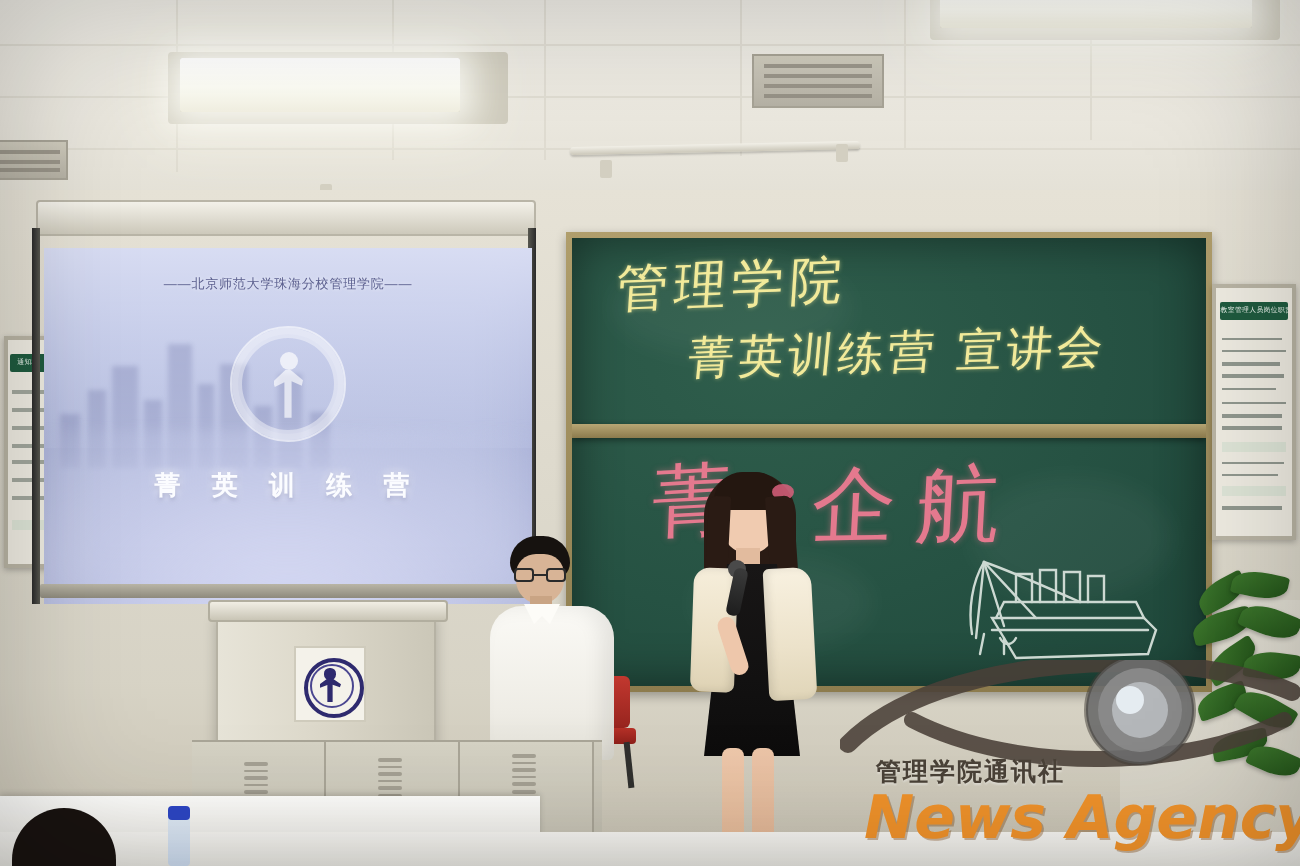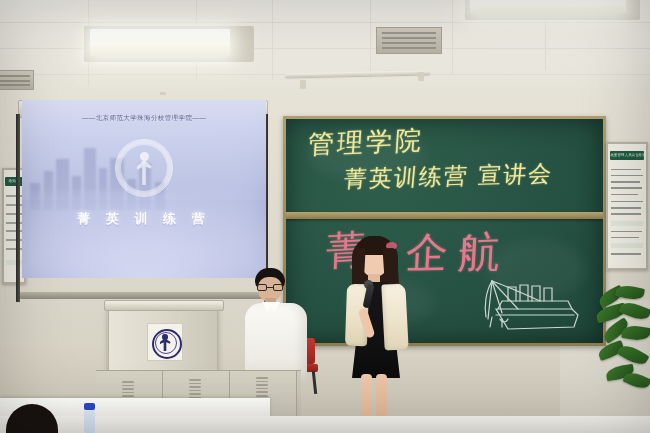--- a/index.html
+++ b/index.html
@@ -46,21 +46,21 @@
   
   .screen-box{
     position:absolute;left:8px;top:100px;width:268px;height:208px;
   }
   .screen-case{
     position:absolute;left:10px;top:0;width:248px;height:16px;
     background:linear-gradient(180deg,#f3f1e9,#cdc9bb);
     border:1px solid #b9b5a7;border-radius:2px;
   }
   .screen-canvas{
-    position:absolute;left:14px;top:0;width:244px;height:178px;
+    position:absolute;left:14px;top:24px;width:244px;height:178px;
     background:
       radial-gradient(ellipse 150% 80% at 48% 88%, #cfd0ea 0%, #b9c0e0 42%, #aab4dc 100%),
       linear-gradient(180deg,#d6ddf0 0%, #c5cfe8 30%, #b3bcdf 70%, #a9b2d8 100%);
     box-shadow:inset 0 0 26px rgba(120,125,180,.35);
     overflow:hidden;
   }
   .sky-wash{
     position:absolute;left:0;top:0;width:100%;height:56%;
     background:linear-gradient(180deg,rgba(222,226,246,.9),rgba(198,206,236,.2));
   }
@@ -550,15 +550,30 @@
         <i></i>
     </div>
   </div>
 
   <div class="table-fg"></div>
   <div class="table-fg2"></div>
   <div class="bottle"></div>
   <div class="bottle-cap"></div>
   <div class="audience-head"></div>
 
+  <div class="wm">
+    <div class="wm-eye">
+      <svg width="230" height="62" viewBox="0 0 230 62">
+        <path d="M4 42 C 50 -4, 170 -8, 226 16" fill="none" stroke="#4a4038" stroke-width="9" stroke-linecap="round" opacity="0.88"></path>
+        <path d="M36 30 C 90 58, 176 54, 222 30" fill="none" stroke="#4a4038" stroke-width="8" stroke-linecap="round" opacity="0.88"></path>
+        <circle cx="150" cy="25" r="27" fill="#6d6d6d" opacity="0.92"></circle>
+        <circle cx="150" cy="25" r="21" fill="#8c8c8c" opacity="0.9"></circle>
+        <circle cx="150" cy="25" r="14" fill="#b9bcc0" opacity="0.9"></circle>
+        <circle cx="145" cy="20" r="7" fill="#e8eef3" opacity="0.95"></circle>
+        <circle cx="150" cy="25" r="27" fill="none" stroke="#3f3b36" stroke-width="2" opacity="0.5"></circle>
+      </svg>
+    </div>
+    <div class="wm-cn">管理学院通讯社</div>
+    <div class="wm-en">News Agency</div>
+  </div>
 
   <div class="vignette"></div>
 </div>
 
 </body></html>

